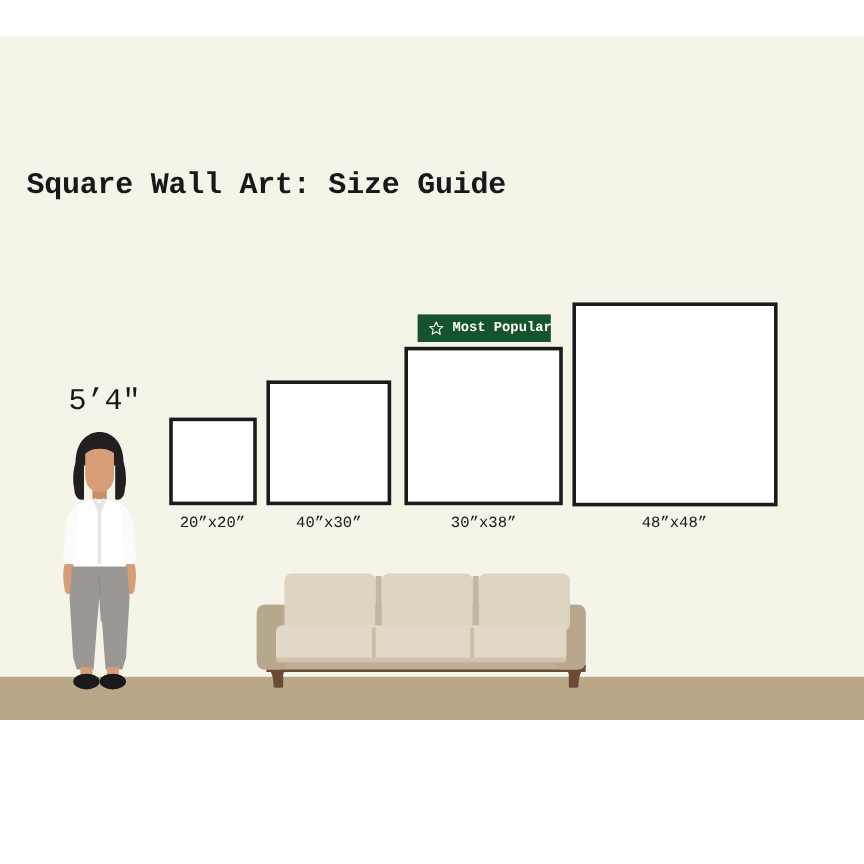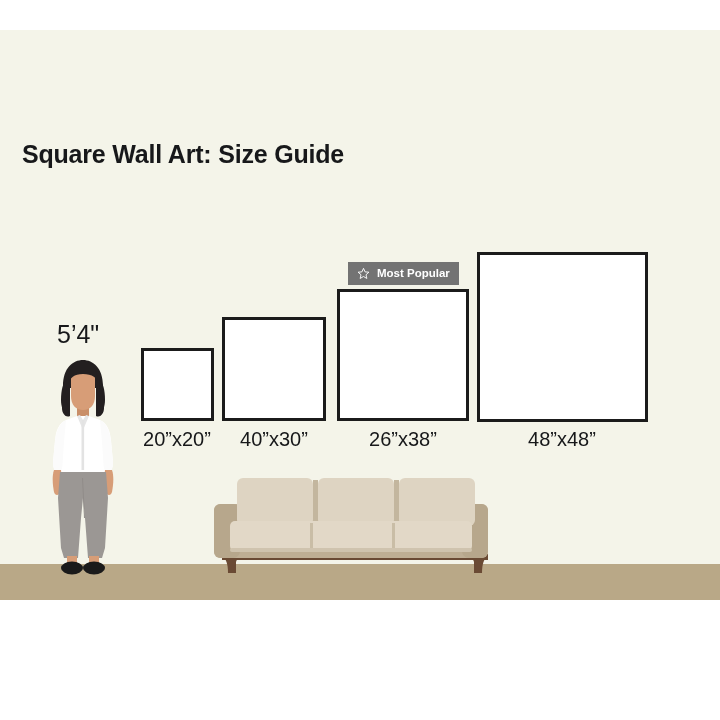--- a/index.html
+++ b/index.html
@@ -12,20 +12,21 @@
     height: 720px;
     font-family: "Liberation Sans", sans-serif;
     overflow: hidden;
   }
 
   #scene {
     position: relative;
     width: 671px;
     height: 720px;
     background: #ffffff;
+    font-family: Liberation Mono, monospace;
   }
 
   
   .wall {
     position: absolute;
     left: 0;
     top: 30px;
     width: 720px;
     height: 534px;
     background: #f4f4e9;
@@ -63,34 +64,34 @@
 
   
   .frame {
     position: absolute;
     background: #ffffff;
     border: 3px solid #1b1b1b;
     box-sizing: border-box;
   }
   .frame-label {
     position: absolute;
-    font-size: 20px;
+    font-size: 13px;
     color: #17181a;
     text-align: center;
     white-space: nowrap;
     transform: translateX(-50%);
   }
 
   
   .badge {
     position: absolute;
     display: flex;
     align-items: center;
     gap: 7px;
-    background: #737373;
+    background: #14532d;
     color: #ffffff;
     font-size: 11.5px;
     font-weight: bold;
     padding: 4px 10px 5px 9px;
     box-sizing: border-box;
     white-space: nowrap;
   }
   .badge .star-ico {
     display: inline-block;
     width: 13px;
@@ -197,21 +198,21 @@
     </svg>
   </div>
 
   <div class="frame" style="left:141px; top:348px; width:73px; height:73px;"></div>
   <div class="frame-label" style="left:177px; top:428px;">20”x20”</div>
 
   <div class="frame" style="left:222px; top:317px; width:104px; height:104px;"></div>
   <div class="frame-label" style="left:274px; top:428px;">40”x30”</div>
 
   <div class="frame" style="left:337px; top:289px; width:132px; height:132px;"></div>
-  <div class="frame-label" style="left:403px; top:428px;">26”x38”</div>
+  <div class="frame-label" style="left:403px; top:428px;">30”x38”</div>
 
   <div class="badge" style="left:348px; top:262px; width:111px; height:23px;">
     <span class="star-ico">
       <svg viewBox="0 0 24 24" width="13" height="13">
         <path d="M12 2.5 L14.9 9.0 L22 9.6 L16.6 14.3 L18.2 21.2 L12 17.5 L5.8 21.2 L7.4 14.3 L2 9.6 L9.1 9.0 Z" fill="none" stroke="#ffffff" stroke-width="1.7" stroke-linejoin="round"></path>
       </svg>
     </span>
     <span>Most Popular</span>
   </div>
 

